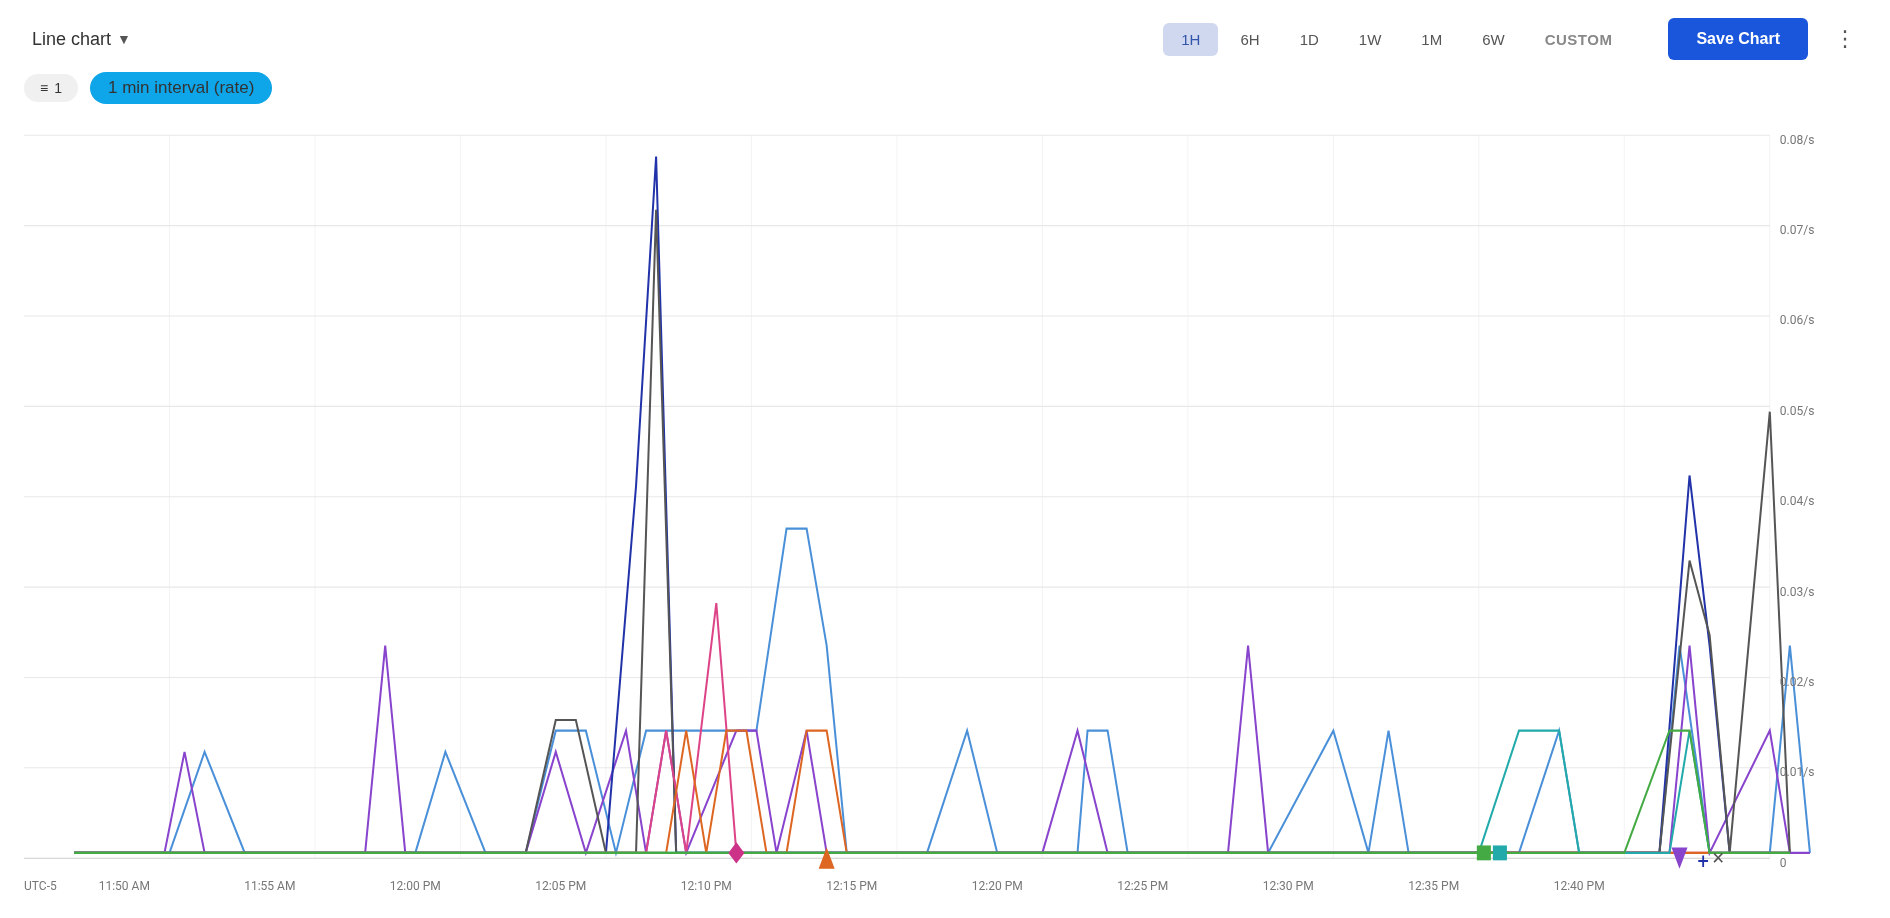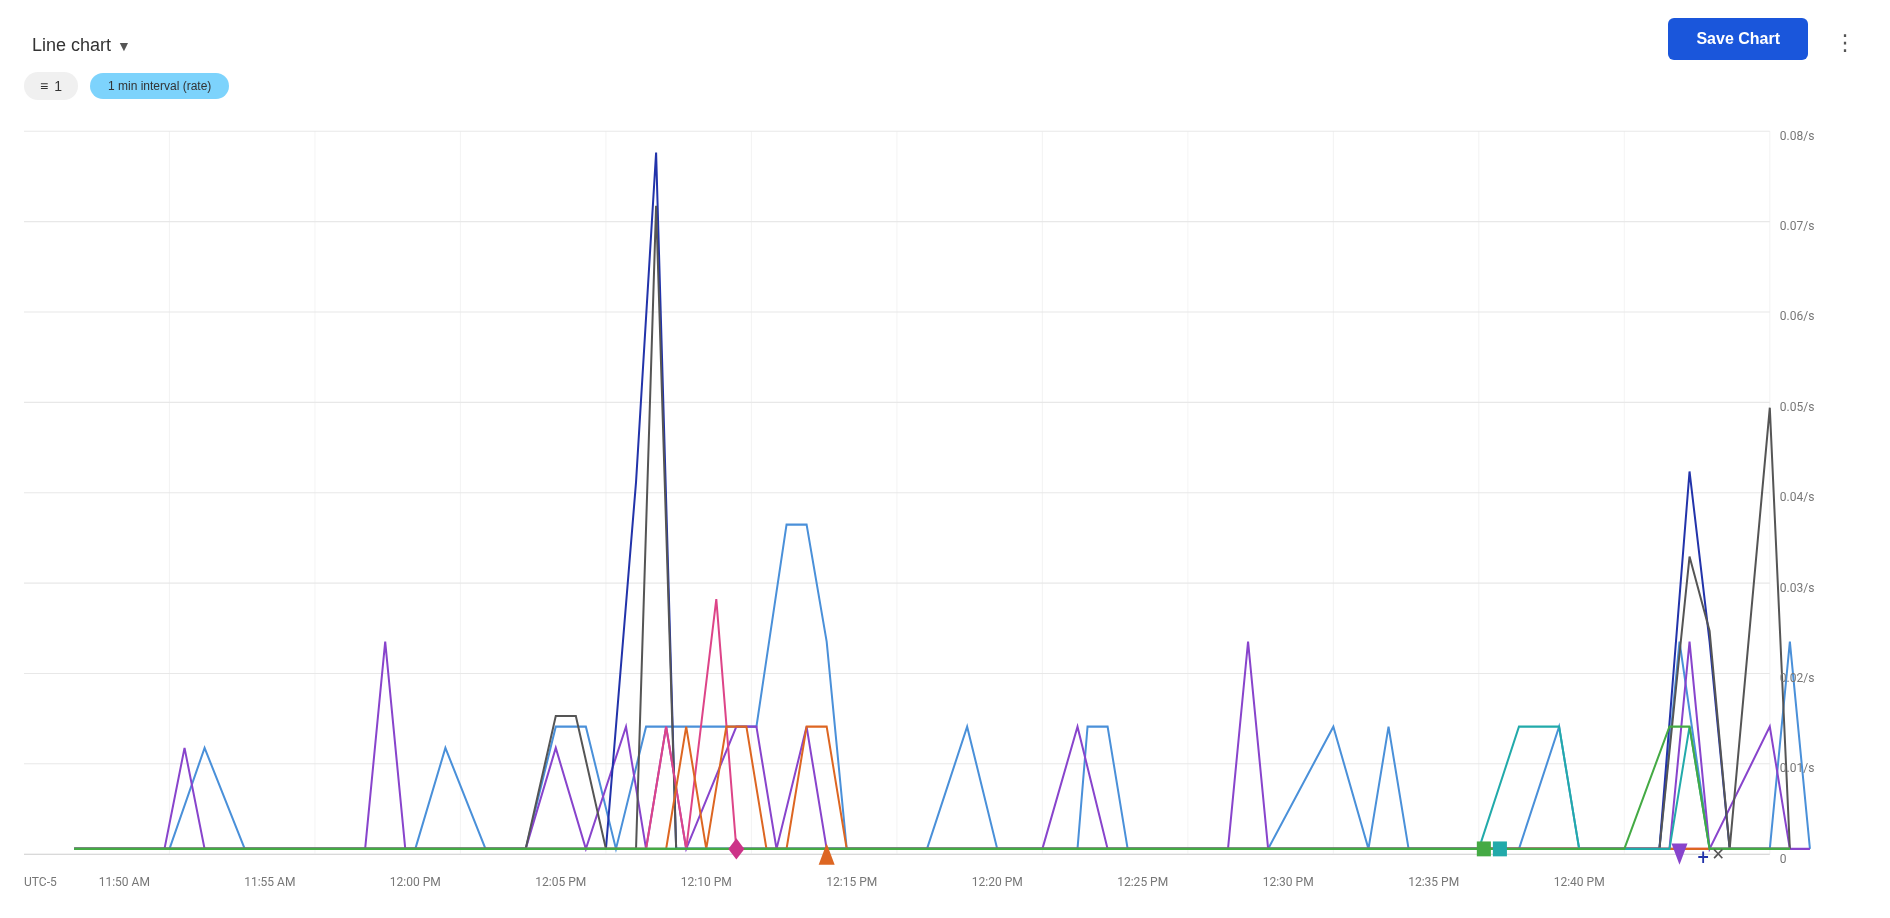--- a/index.html
+++ b/index.html
@@ -6,21 +6,21 @@
     body {
       font-family: 'Roboto', Arial, sans-serif;
       background: #fff;
       color: #333;
       width: 1890px;
       height: 918px;
       overflow: hidden;
     }
     .header {
       display: flex;
-      align-items: flex-end;
+      align-items: center;
       padding: 18px 24px 12px 24px;
       gap: 16px;
     }
     .chart-type-btn {
       display: flex;
       align-items: center;
       gap: 6px;
       font-size: 18px;
       font-weight: 400;
       color: #333;
@@ -90,25 +90,25 @@
       gap: 6px;
       background: #f0f0f0;
       border: none;
       border-radius: 20px;
       padding: 6px 16px;
       font-size: 14px;
       cursor: pointer;
       color: #333;
     }
     .interval-btn {
-      background: #7dd3fc;
+      background: #0ea5e9;
       border: none;
       border-radius: 20px;
       padding: 6px 18px;
-      font-size: 12px;
+      font-size: 17px;
       cursor: pointer;
       color: #333;
     }
     .chart-area {
       position: relative;
       width: 100%;
       height: calc(918px - 110px);
       padding: 0 60px 0 24px;
     }
     .chart-svg {
@@ -118,20 +118,29 @@
   </style>
 </head>
 <body>
 
 <div class="header">
   <button class="chart-type-btn">
     <span>Line chart</span>
     <span class="arrow">▼</span>
   </button>
   <div class="spacer"></div>
+  <div class="time-controls">
+    <button class="time-btn active">1H</button>
+    <button class="time-btn">6H</button>
+    <button class="time-btn">1D</button>
+    <button class="time-btn">1W</button>
+    <button class="time-btn">1M</button>
+    <button class="time-btn">6W</button>
+    <button class="time-btn custom">CUSTOM</button>
+  </div>
   <button class="save-chart-btn">Save Chart</button>
   <button class="more-btn">⋮</button>
 </div>
 
 <div class="sub-header">
   <button class="filter-btn">
     <span>≡</span>
     <span>1</span>
   </button>
   <button class="interval-btn">1 min interval (rate)</button>

